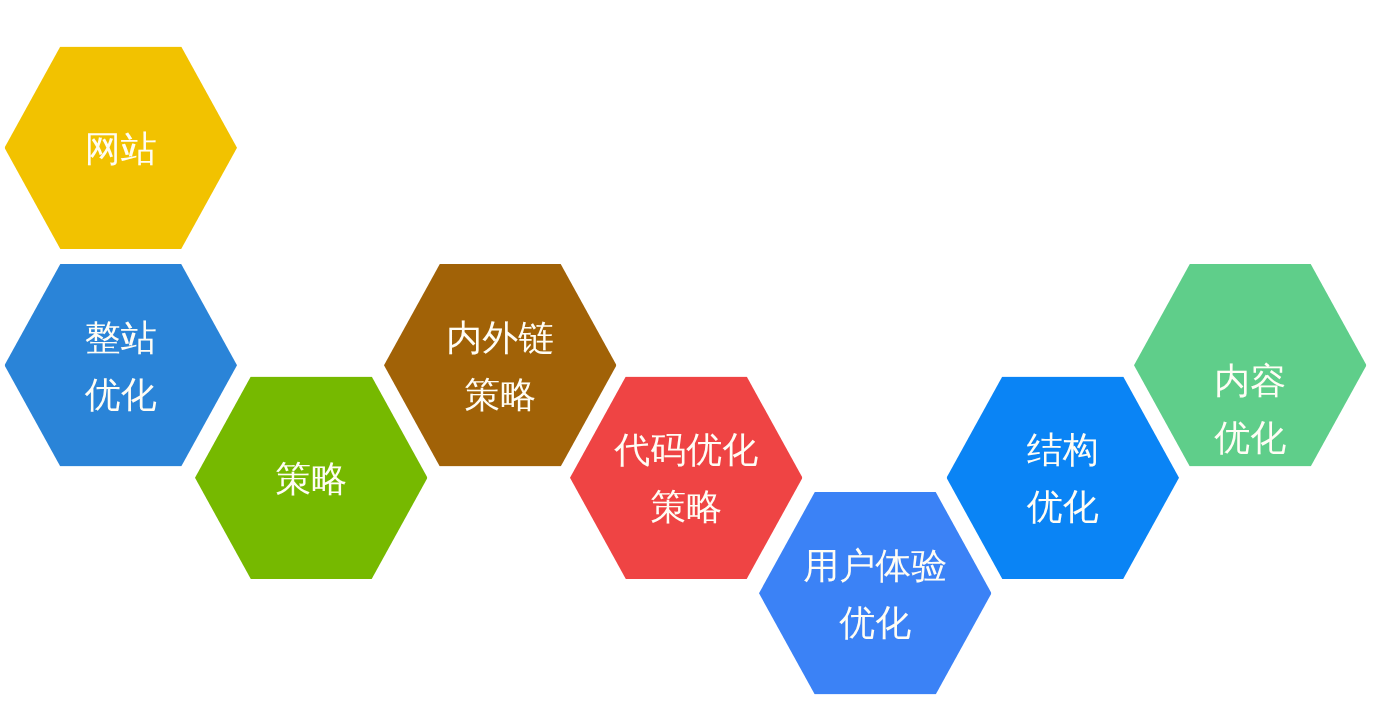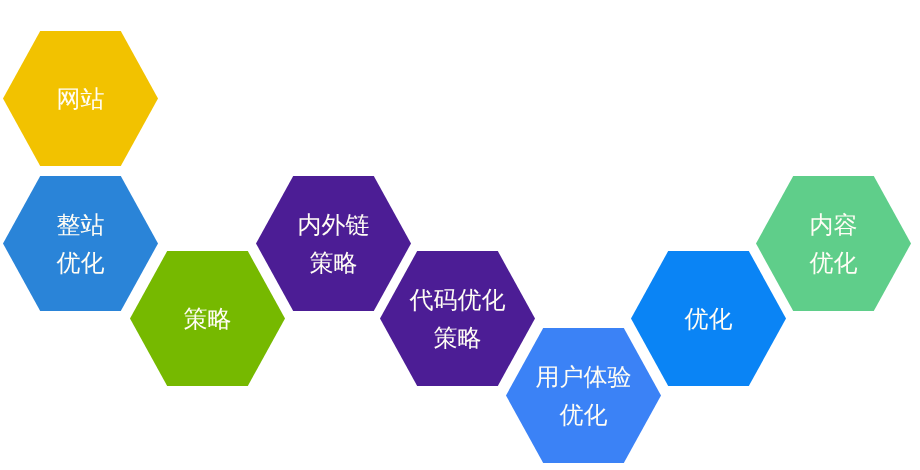--- a/index.html
+++ b/index.html
@@ -52,37 +52,38 @@
 
   <div class="hex" style="left: 3px; top: 176px; background: rgb(42, 132, 216);">
     <span class="line">整站</span>
     <span class="line">优化</span>
   </div>
 
   <div class="hex" style="left: 130px; top: 251px; background: rgb(118, 185, 0);">
     <span class="line">策略</span>
   </div>
 
-  <div class="hex" style="left: 256px; top: 176px; background: #4c1d95;">
+  <div class="hex" style="left: 256px; top: 176px; background: #a16207;">
     <span class="line">内外链</span>
     <span class="line">策略</span>
   </div>
 
-  <div class="hex" style="left: 380px; top: 251px; background: #4c1d95;">
+  <div class="hex" style="left: 380px; top: 251px; background: #ef4444;">
     <span class="line">代码优化</span>
     <span class="line">策略</span>
   </div>
 
   <div class="hex" style="left: 506px; top: 328px; background: #3b82f6;">
     <span class="line">用户体验</span>
     <span class="line">优化</span>
   </div>
 
   <div class="hex" style="left: 631px; top: 251px; background: rgb(10, 132, 245);">
+    <span class="line">结构</span>
     <span class="line">优化</span>
   </div>
 
-  <div class="hex" style="left: 756px; top: 176px; background: rgb(95, 206, 138);">
+  <div class="hex" style="left: 756px; top: 176px; background: rgb(95, 206, 138); justify-content: flex-end;">
     <span class="line">内容</span>
     <span class="line">优化</span>
   </div>
 
 </div>
 
 </body></html>

